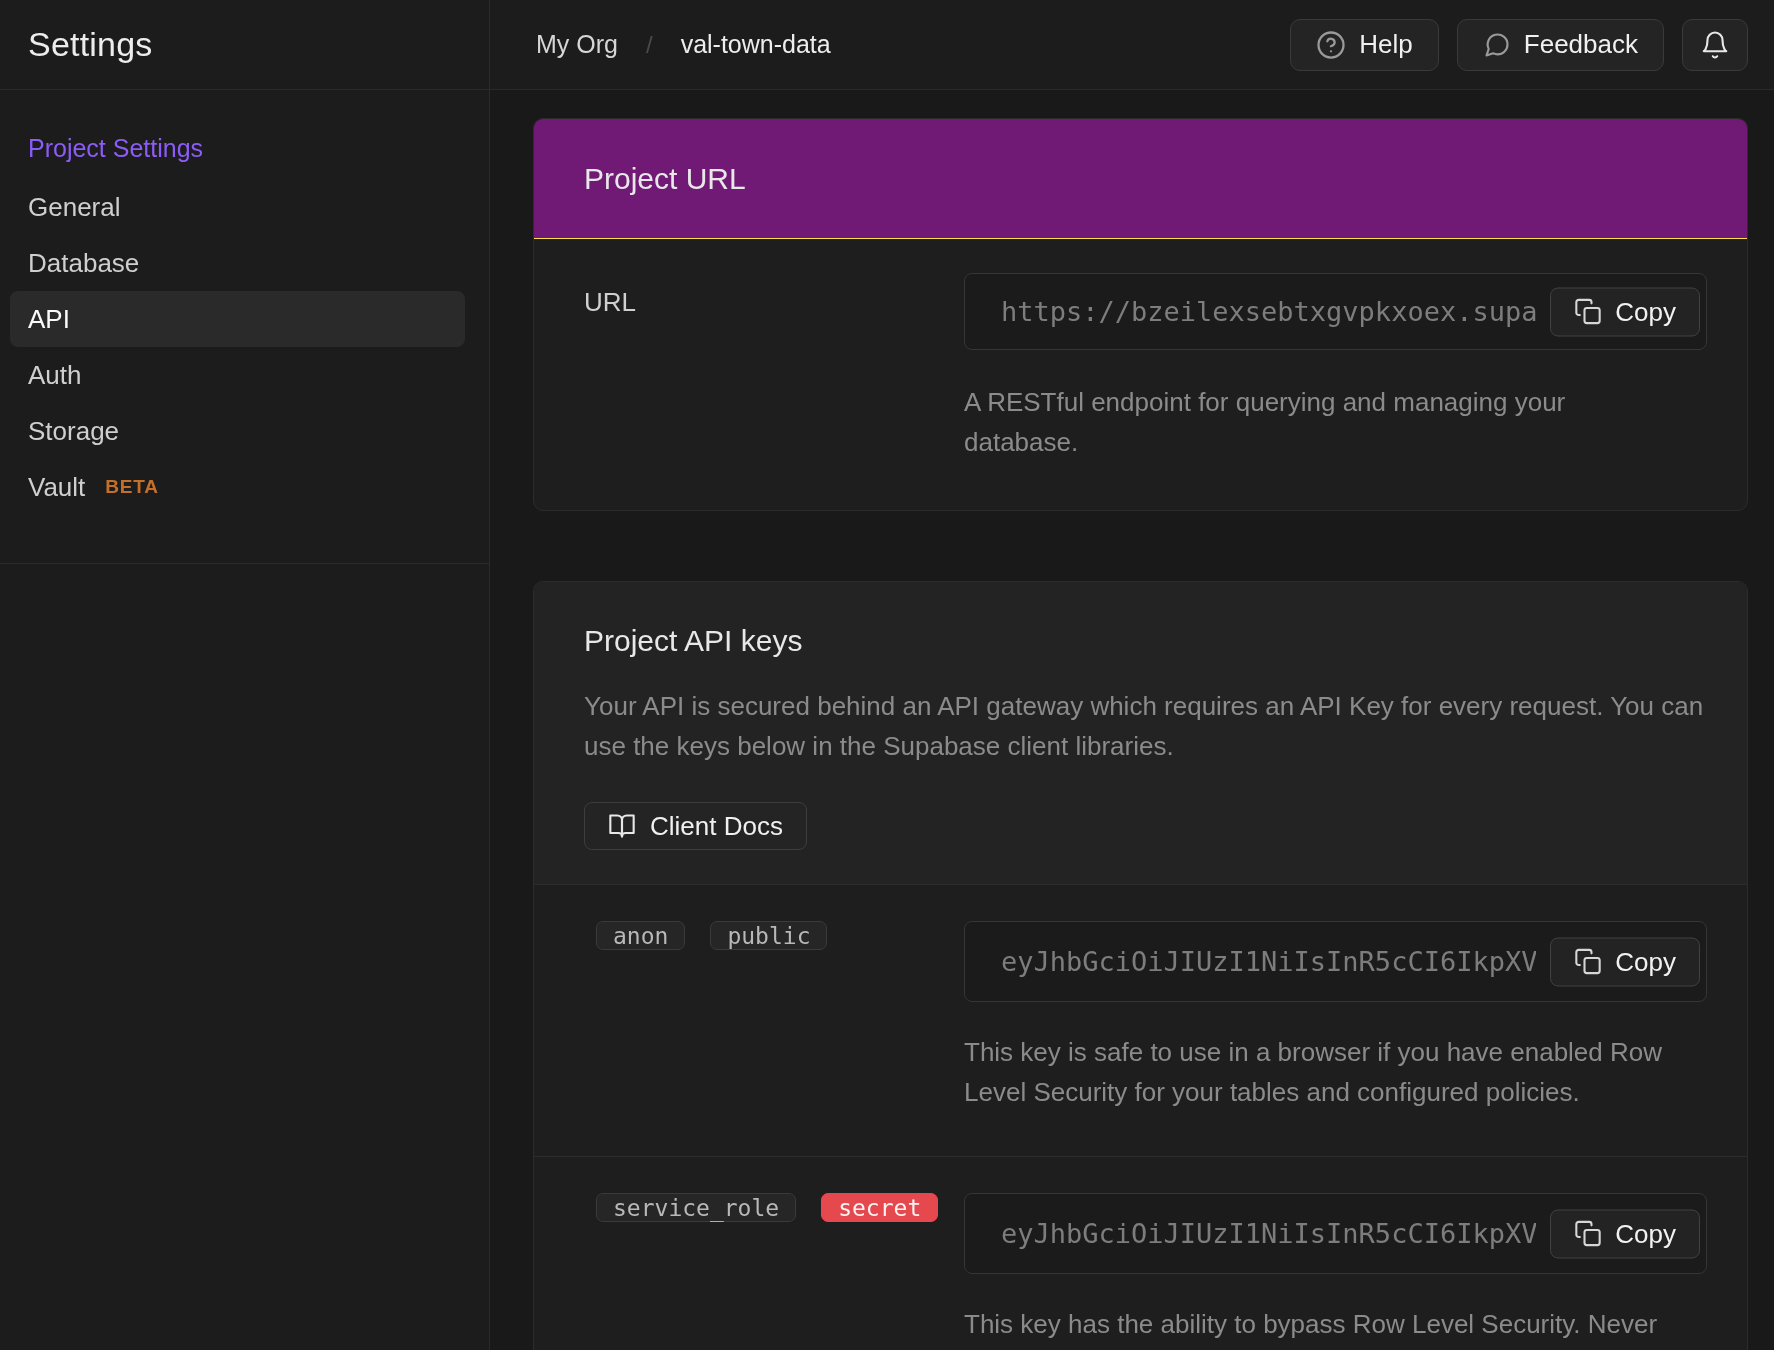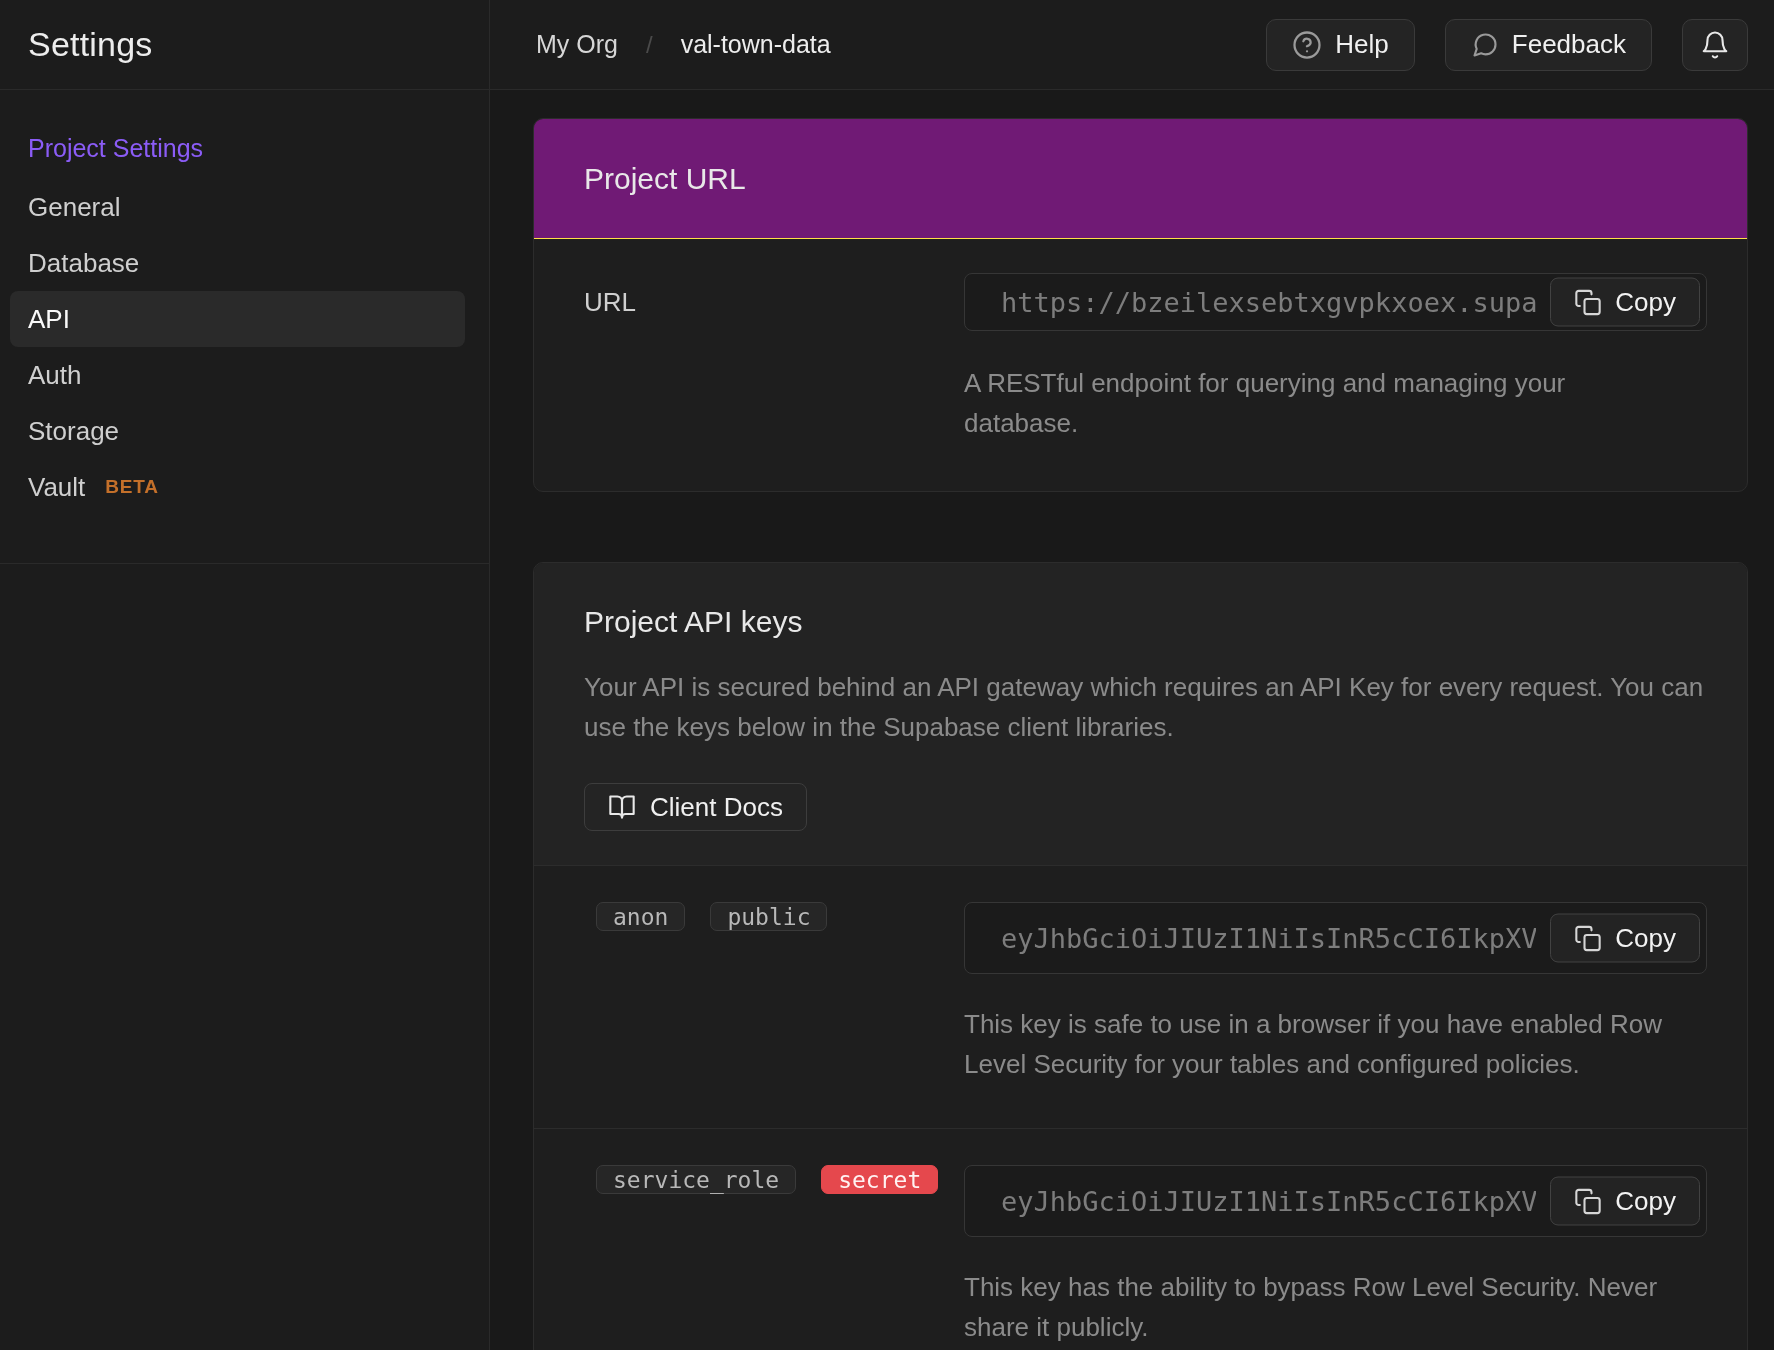--- a/index.html
+++ b/index.html
@@ -24,40 +24,40 @@
   .nav-divider { height:1px; background:#2a2a2a; margin:48px -24px 0 -10px; }
   .nav-group-billing { margin-top:62px; }
 
   
   .main { flex:1; display:flex; flex-direction:column; background:#191919; min-width:0; }
   .topbar { height:90px; flex:0 0 90px; background:#1c1c1c; border-bottom:1px solid #2a2a2a; display:flex; align-items:center; padding:0 26px 0 46px; }
   .breadcrumb { display:flex; align-items:center; gap:28px; font-size:25px; }
   .crumb-org { color:#d6d6d6; cursor:pointer; }
   .crumb-sep { color:#4a4a4a; font-size:24px; }
   .crumb-project { color:#ededed; cursor:pointer; }
-  .topbar-actions { margin-left:auto; display:flex; gap:30px; }
+  .topbar-actions { margin-left:auto; display:flex; gap:18px; }
   .tb-btn { height:52px; display:inline-flex; align-items:center; gap:13px; padding:0 25px;
     background:#242424; border:1px solid #3a3a3a; border-radius:10px;
     font-size:26px; color:#f0f0f0; cursor:pointer; font-family:inherit; }
   .tb-btn .ic { color:#9a9a9a; display:flex; }
   .tb-btn.icon-only { width:66px; padding:0; justify-content:center; }
   .tb-btn.icon-only .ic { color:#e8e8e8; }
 
   
   .content { padding:28px 26px 0 43px; }
   .card { background:#1e1e1e; border:1px solid #2c2c2c; border-radius:10px; overflow:hidden; }
   .card + .card { margin-top:70px; }
   .card-header { background:#701a75; border-bottom:1px solid #fde047; height:120px; display:flex; align-items:center; padding:0 50px; }
   .card-title { font-size:30px; font-weight:400; color:#e8e8e8; }
   .card1-body { padding:34px 40px 48px 50px; }
   .field-row { display:flex; }
   .field-label { width:380px; flex:0 0 380px; font-size:26px; color:#cfcfcf; padding-top:14px; }
   .field-main { flex:1; max-width:746px; min-width:0; }
-  .input-wrap { position:relative; height:58px; background:#1b1b1b; border:1px solid #363636; border-radius:8px; display:flex; align-items:center; padding:0 170px 0 36px; cursor:text; }
-  .input-wrap.tall { height:72px; }
+  .input-wrap { position:relative; height:77px; background:#1b1b1b; border:1px solid #363636; border-radius:8px; display:flex; align-items:center; padding:0 170px 0 36px; cursor:text; }
+  .input-wrap.tall { height:81px; }
   .mono-text { font-family:"DejaVu Sans Mono","Liberation Mono",monospace; font-size:27px; color:#7d7d7d; white-space:nowrap; overflow:hidden; }
   .copy-btn { position:absolute; right:6px; top:50%; transform:translateY(-50%); height:49px; display:inline-flex; align-items:center; gap:13px; padding:0 23px;
     background:#232323; border:1px solid #424242; border-radius:8px; font-size:26px; color:#f2f2f2; cursor:pointer; font-family:inherit; }
   .copy-btn .ic { color:#d6d6d6; display:flex; }
   .desc { font-size:26px; line-height:40px; color:#8b8b8b; }
   .url-desc { margin-top:32px; max-width:660px; }
 
   .card2-head { background:#232323; border-bottom:1px solid #2c2c2c; padding:42px 40px 34px 50px; }
   .api-desc { margin-top:28px; max-width:1130px; }
   .docs-btn { margin-top:36px; height:48px; display:inline-flex; align-items:center; gap:14px; padding:0 23px;

